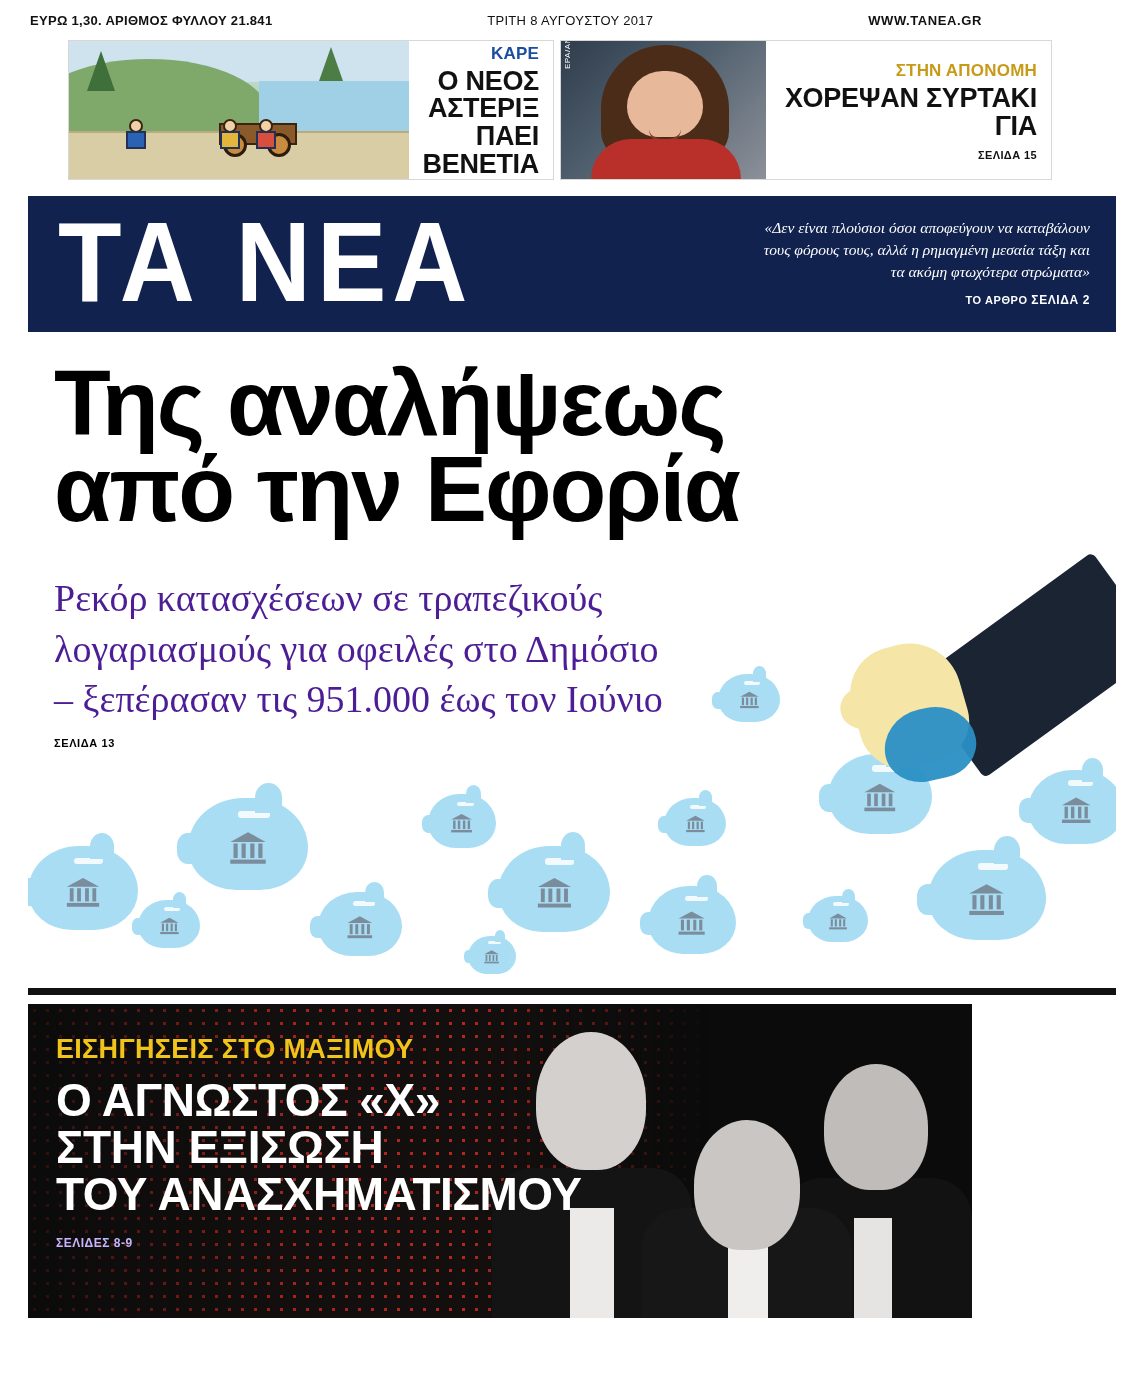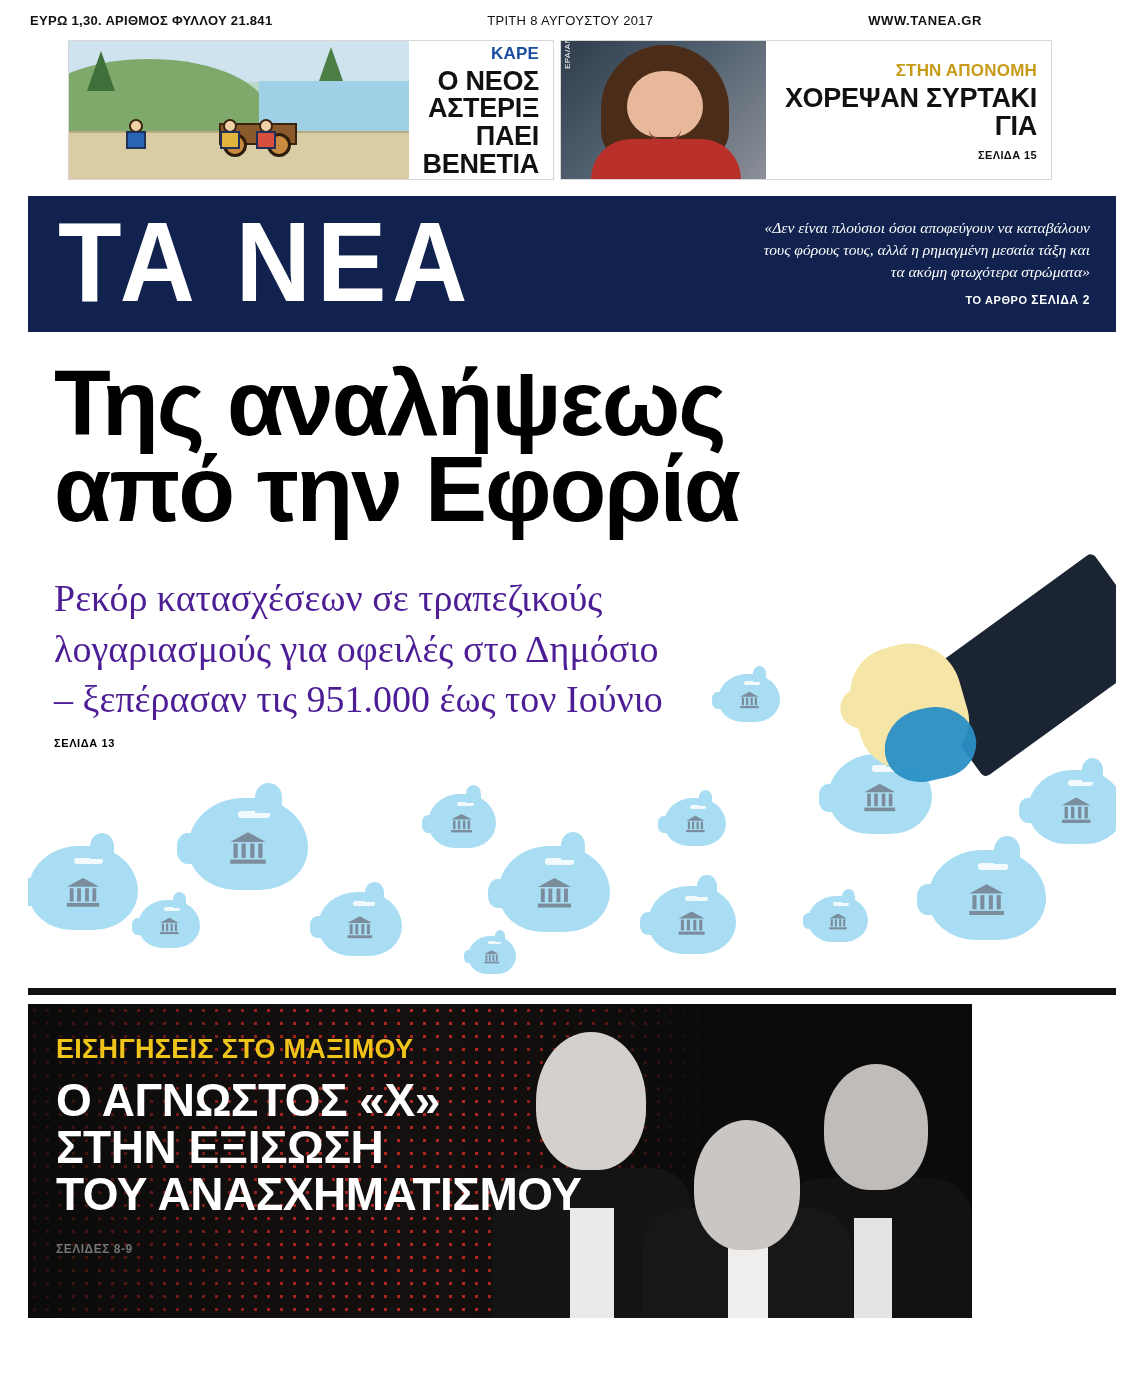--- a/index.html
+++ b/index.html
@@ -229,21 +229,21 @@
     -webkit-mask-image:linear-gradient(to right, #000 0%, #000 46%, transparent 72%);
             mask-image:linear-gradient(to right, #000 0%, #000 46%, transparent 72%);
   }
   .bottom-text { position:absolute; left:28px; top:30px; width:640px; color:#fff; }
   .bottom-kicker {
     color:#f0c419; font-weight:bold; font-size:27px; letter-spacing:.3px; margin-bottom:12px;
   }
   .bottom-head {
     font-weight:bold; font-size:46px; line-height:1.02; letter-spacing:-.5px; color:#fff;
   }
-  .bottom-note { margin-top:24px; font-size:12px; font-weight:bold; letter-spacing:.5px; color:#737373; }
+  .bottom-note { margin-top:18px; font-size:12px; font-weight:bold; letter-spacing:.5px; color:#c4b5fd; }
 
   .people { position:absolute; right:0; top:0; width:520px; height:314px; }
   .bwphoto { position:absolute; bottom:0; }
   .bwphoto .h { background:#cfcfcf; border-radius:50% 50% 44% 44%; position:absolute; }
   .bwphoto .b { background:#1a1a1a; position:absolute; bottom:0; border-radius:40px 40px 0 0; }
   .bwphoto .sh { background:#e9e9e9; position:absolute; bottom:0; }
 
   .p1 { left:40px; width:200px; height:290px; }
   .p1 .h { left:44px; top:4px; width:110px; height:138px; background:#d3d0cd; }
   .p1 .b { left:0px; width:200px; height:150px; background:#141414; }

